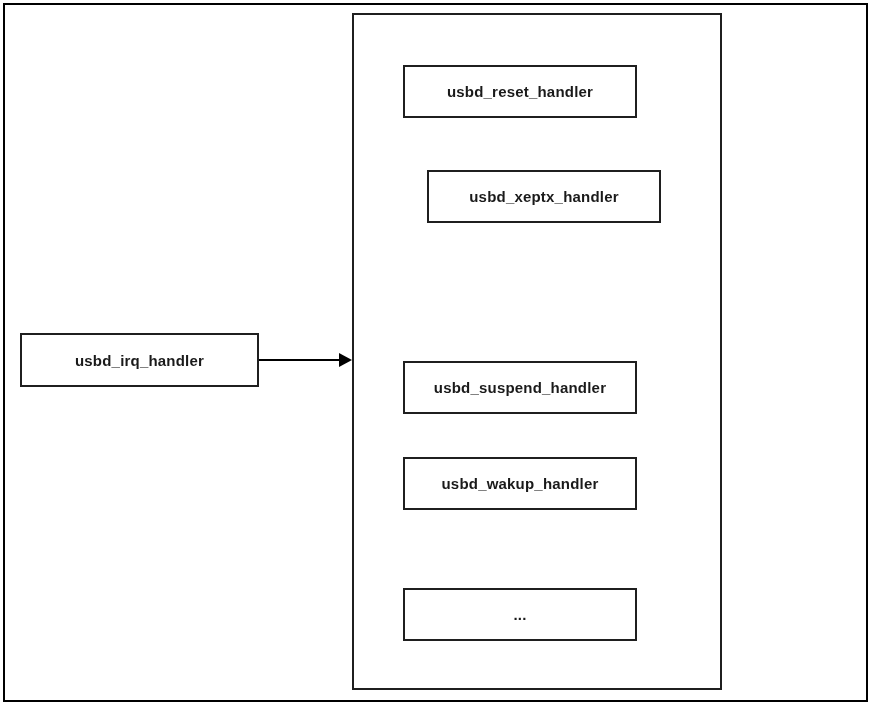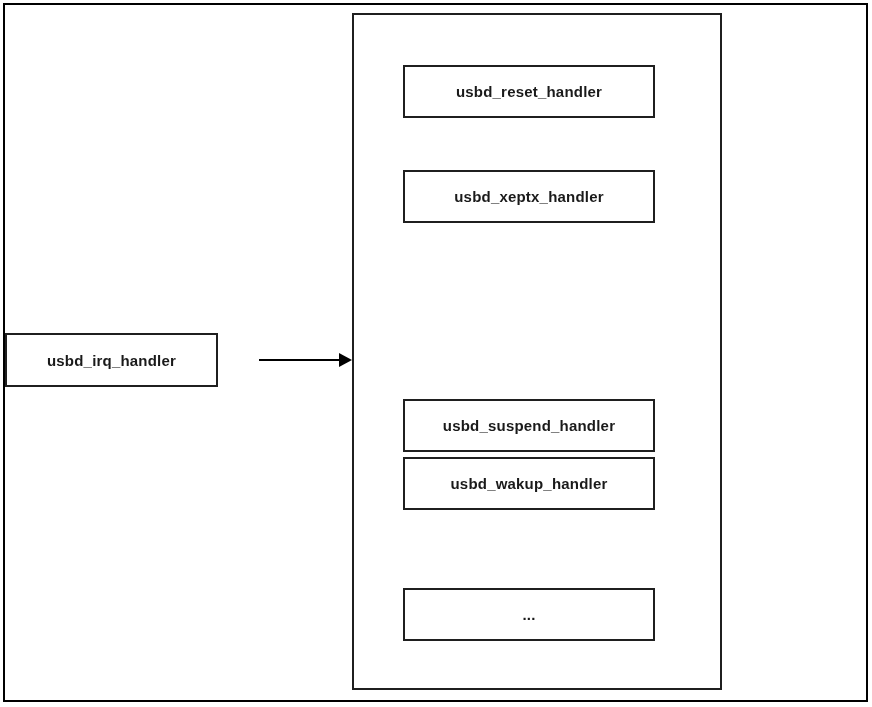--- a/index.html
+++ b/index.html
@@ -32,44 +32,44 @@
     background: #ffffff;
     display: flex;
     align-items: center;
     justify-content: center;
     font-size: 15px;
     font-weight: bold;
     color: #1a1a1a;
     letter-spacing: 0.2px;
   }
   .source-box {
-    left: 5px;
+    left: 20px;
     top: 333px;
-    width: 213px;
+    width: 239px;
     height: 54px;
   }
   .container-box {
     position: absolute;
     left: 352px;
     top: 13px;
     width: 370px;
     height: 677px;
     border: 2px solid #1f1f1f;
     box-sizing: border-box;
     background: #ffffff;
   }
   .handler-box {
     left: 403px;
-    width: 252px;
+    width: 234px;
     height: 53px;
   }
   .handler-0 { top: 65px; }
-  .handler-1 { top: 170px; }
+  .handler-1 { top: 170px; margin-left: 24px; }
   .handler-2 { top: 273px; }
-  .handler-3 { top: 399px; }
+  .handler-3 { top: 361px; }
   .handler-4 { top: 457px; }
   .handler-5 { top: 588px; }
   .arrow-line {
     position: absolute;
     left: 259px;
     top: 359px;
     width: 81px;
     height: 2px;
     background: #000000;
   }

